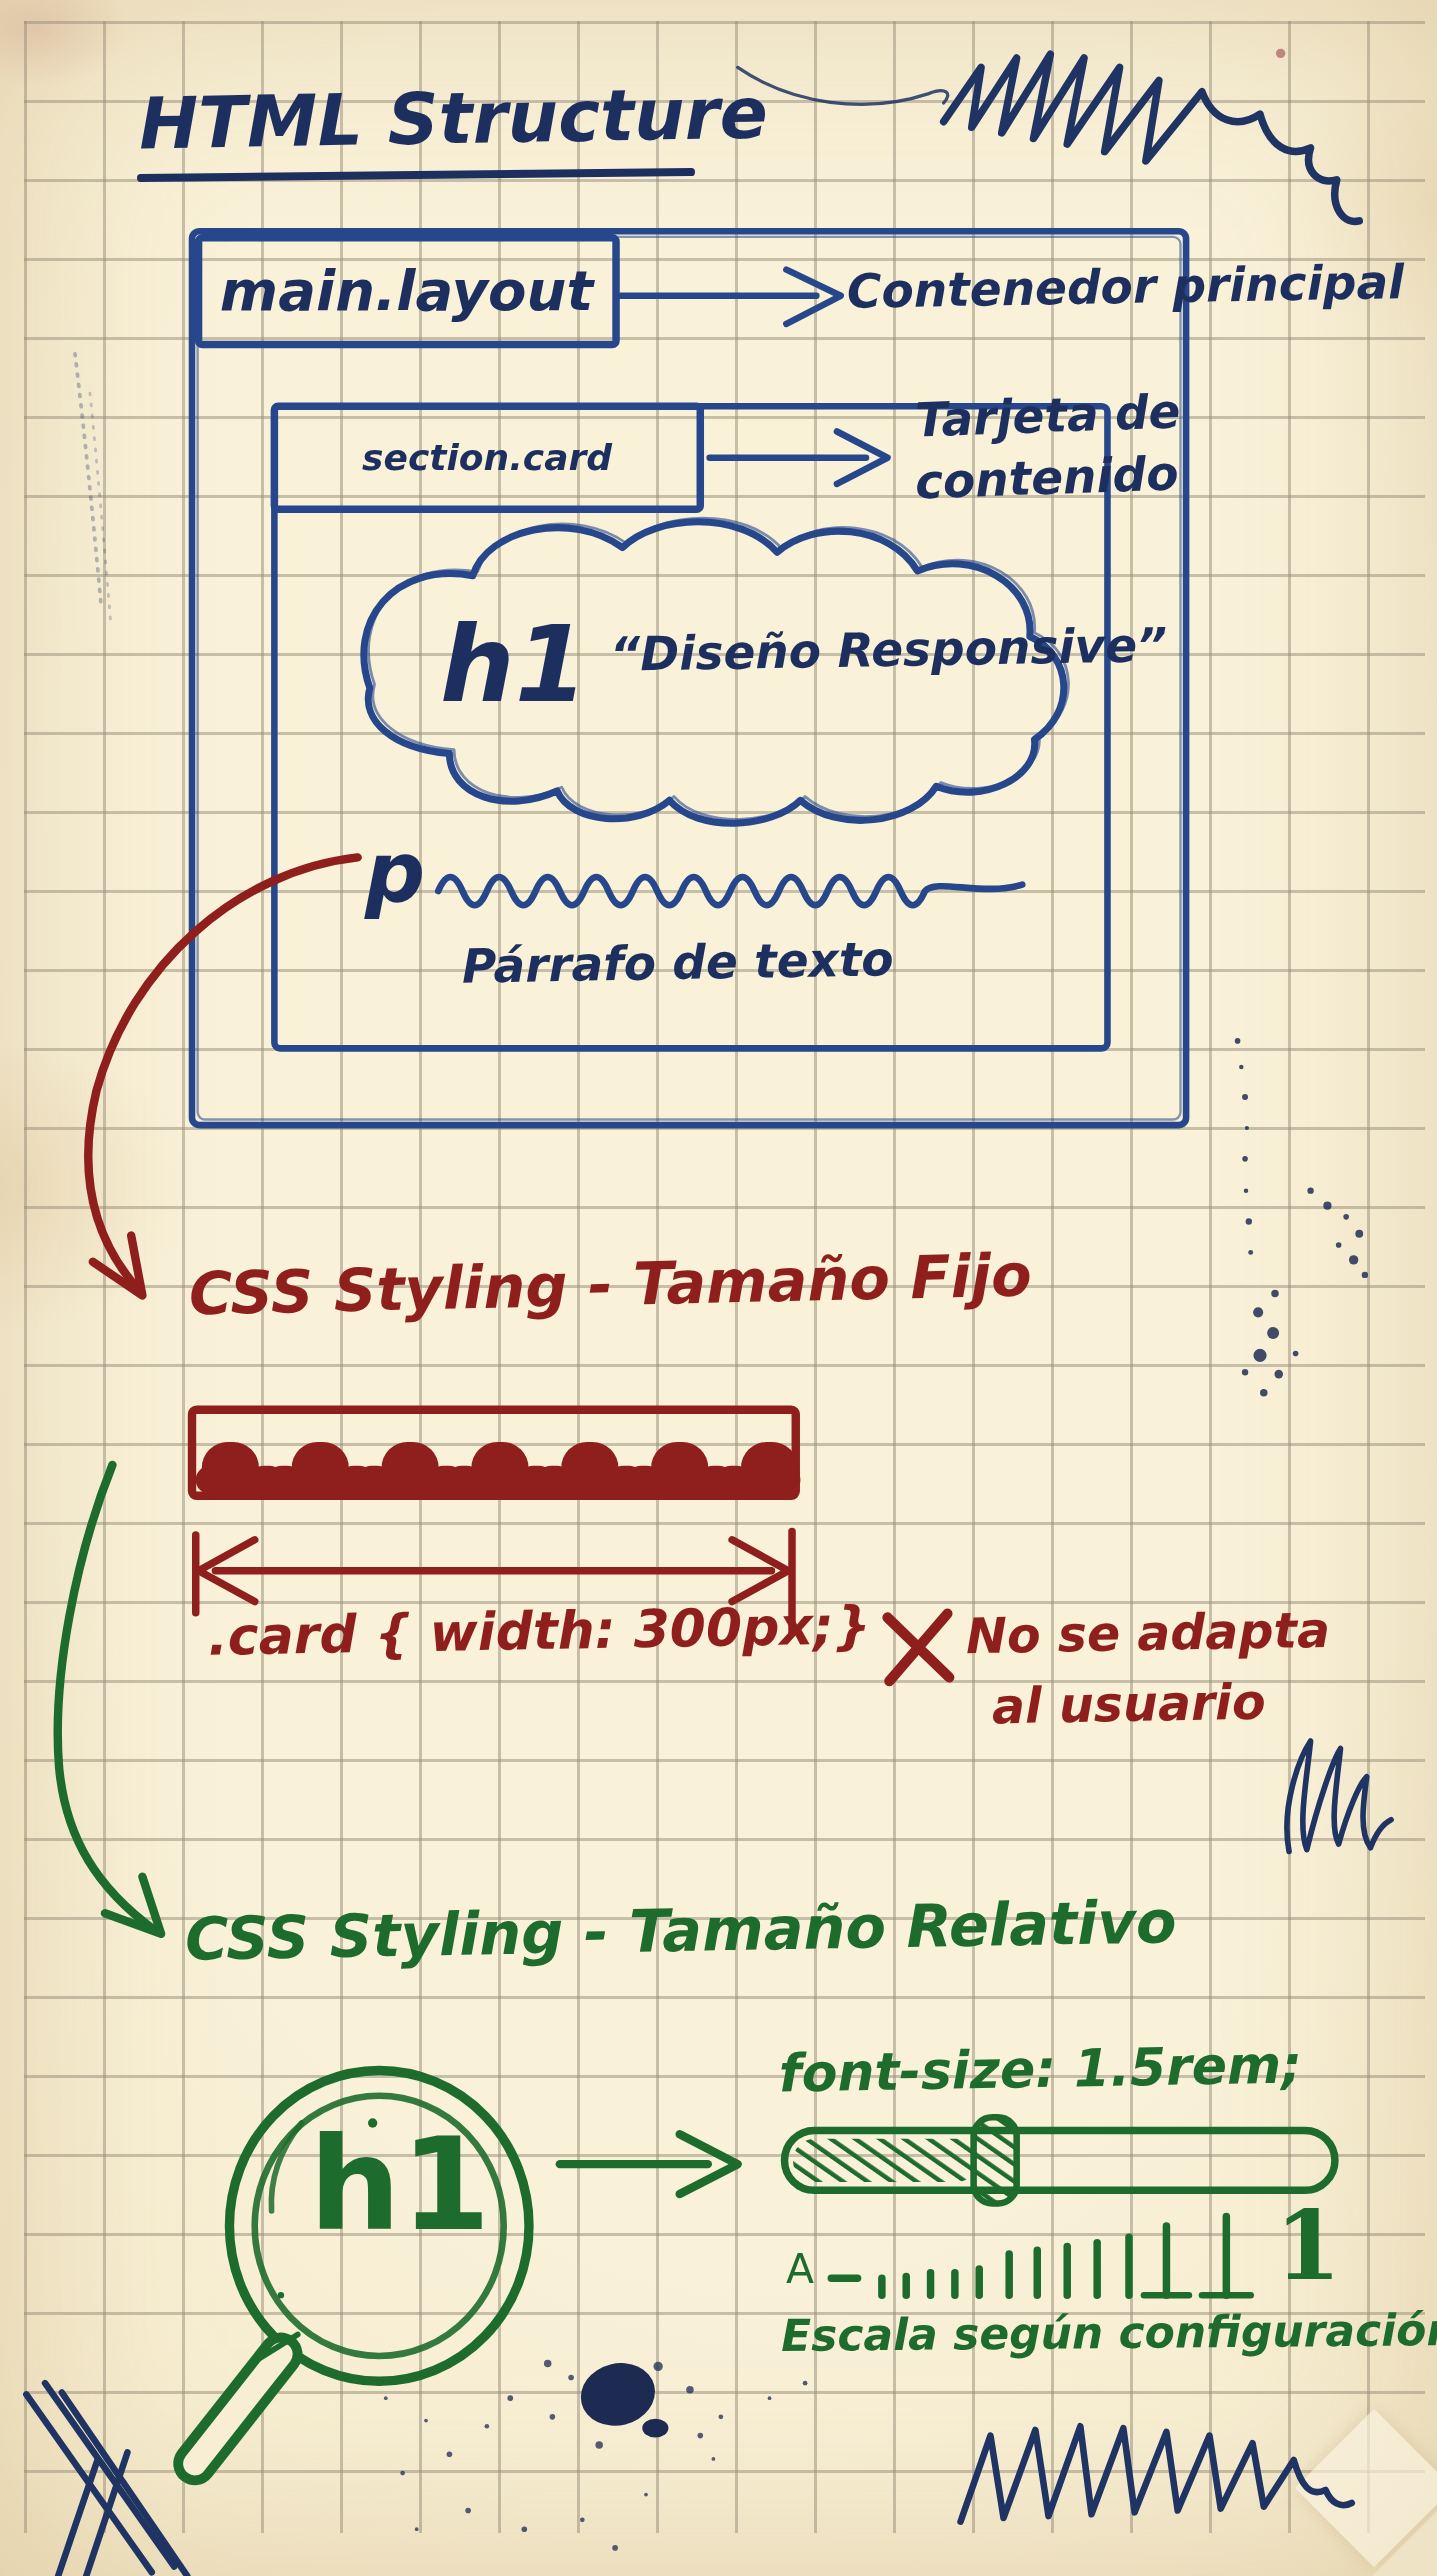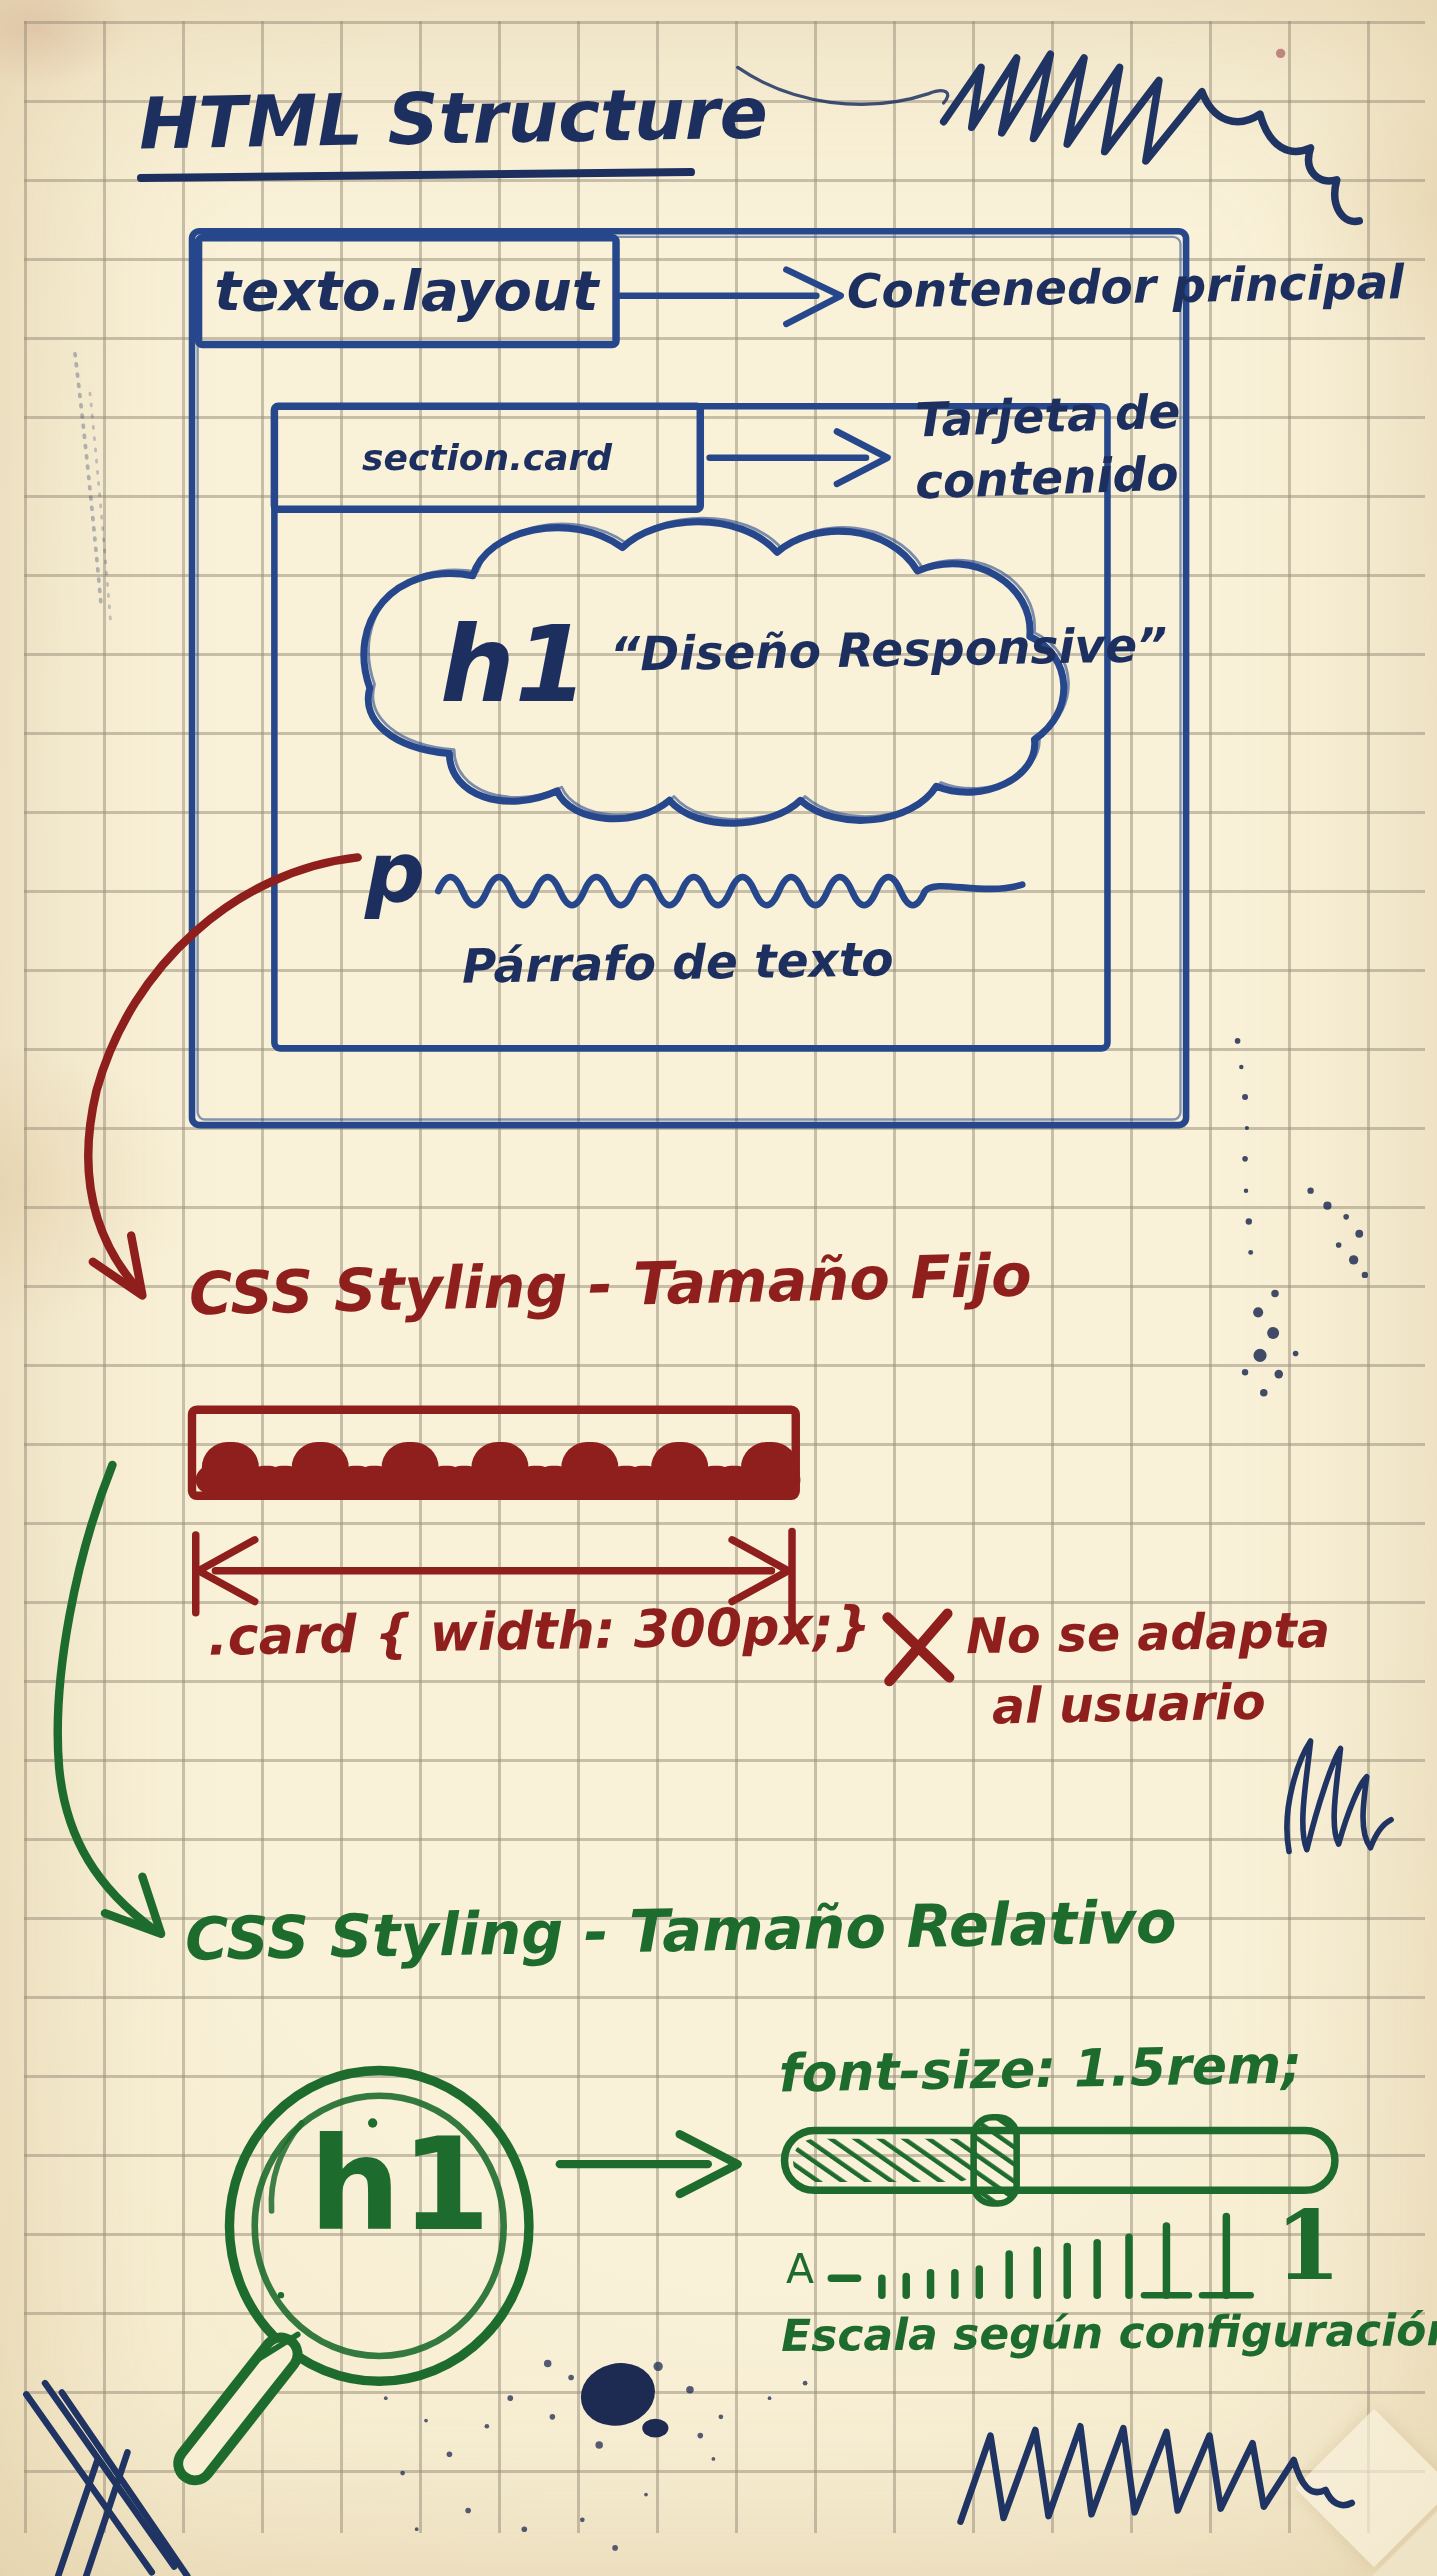--- a/index.html
+++ b/index.html
@@ -209,21 +209,21 @@
         <line x1="1222" y1="2452" x2="1270" y2="2452" stroke-width="7"></line>
         <line x1="1310" y1="2452" x2="1310" y2="2368"></line>
         <line x1="1284" y1="2452" x2="1336" y2="2452" stroke-width="7"></line>
       </g>
     </g>
   </svg>
 
   <div class="t navy" style="left:139px;top:82px;font-size:71px;transform:rotate(-1deg);">HTML Structure</div>
   <div class="underline" style="left:137px;top:171px;width:558px;height:7.5px;transform:rotate(-0.6deg);"></div>
 
-  <div class="t navy" style="left:198px;top:238px;width:417px;height:107px;font-size:56px;display:flex;align-items:center;justify-content:center;">texto.layout</div>
+  <div class="t navy" style="left:198px;top:238px;width:417px;height:107px;font-size:56px;display:flex;align-items:center;justify-content:center;">main.layout</div>
   <div class="t navy" style="left:847px;top:262px;font-size:47px;transform:rotate(-1deg);">Contenedor principal</div>
 
   <div class="t navy" style="left:274px;top:406px;width:426px;height:103px;font-size:36px;display:flex;align-items:center;justify-content:center;">section.card</div>
   <div class="t navy" style="left:915px;top:391px;font-size:47px;transform:rotate(-2deg);">Tarjeta de</div>
   <div class="t navy" style="left:915px;top:453px;font-size:47px;transform:rotate(-2deg);">contenido</div>
 
   <div class="t navy" style="left:440px;top:610px;font-size:105px;">h1</div>
   <div class="t navy" style="left:610px;top:625px;font-size:47px;transform:rotate(-1deg);">“Diseño Responsive”</div>
 
   <div class="t navy" style="left:365px;top:829px;font-size:84px;">p</div>

